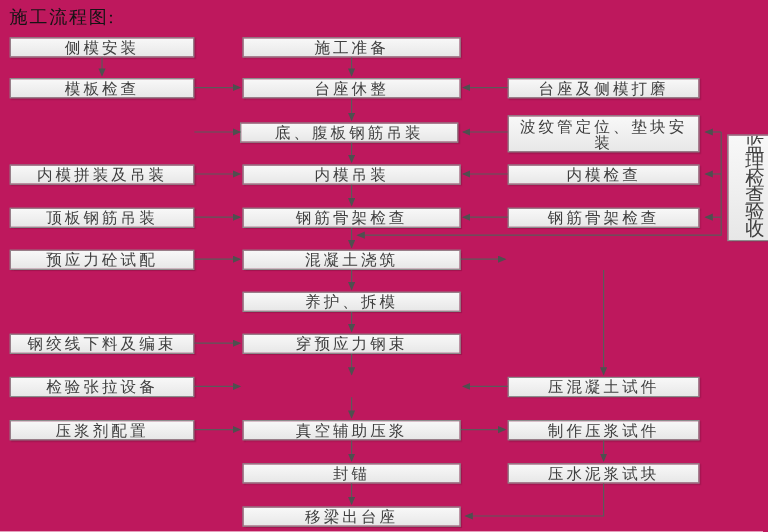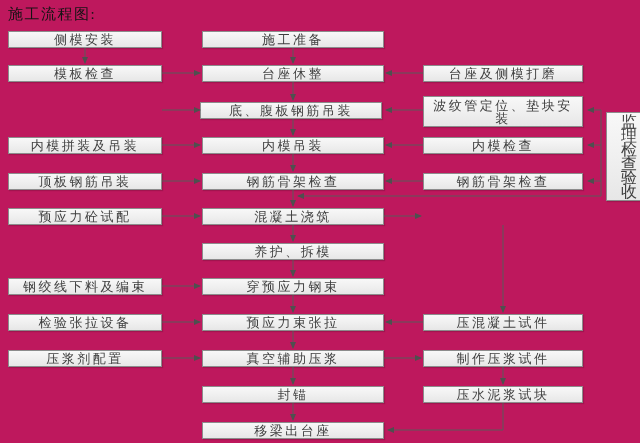--- a/index.html
+++ b/index.html
@@ -43,21 +43,20 @@
   <div class="box" style="left:8px;top:350px;width:154px;height:17px">压浆剂配置</div>
 
   <div class="box" style="left:202px;top:31px;width:182px;height:17px">施工准备</div>
   <div class="box" style="left:202px;top:65px;width:182px;height:17px">台座休整</div>
   <div class="box" style="left:200px;top:102px;width:182px;height:17px">底、腹板钢筋吊装</div>
   <div class="box" style="left:202px;top:137px;width:182px;height:17px">内模吊装</div>
   <div class="box" style="left:202px;top:173px;width:182px;height:17px">钢筋骨架检查</div>
   <div class="box" style="left:202px;top:208px;width:182px;height:17px">混凝土浇筑</div>
   <div class="box" style="left:202px;top:243px;width:182px;height:17px">养护、拆模</div>
   <div class="box" style="left:202px;top:278px;width:182px;height:17px">穿预应力钢束</div>
-  <div class="box" style="left:202px;top:314px;width:182px;height:17px">预应力束张拉</div>
   <div class="box" style="left:202px;top:350px;width:182px;height:17px">真空辅助压浆</div>
   <div class="box" style="left:202px;top:386px;width:182px;height:17px">封锚</div>
   <div class="box" style="left:202px;top:422px;width:182px;height:17px">移梁出台座</div>
 
   <div class="box" style="left:423px;top:65px;width:160px;height:17px">台座及侧模打磨</div>
   <div class="box" style="left:423px;top:96px;width:160px;height:31px;padding:0 8px">波纹管定位、垫块安装</div>
   <div class="box" style="left:423px;top:137px;width:160px;height:17px">内模检查</div>
   <div class="box" style="left:423px;top:173px;width:160px;height:17px">钢筋骨架检查</div>
   <div class="box" style="left:423px;top:314px;width:160px;height:17px">压混凝土试件</div>
   <div class="box" style="left:423px;top:350px;width:160px;height:17px">制作压浆试件</div>

